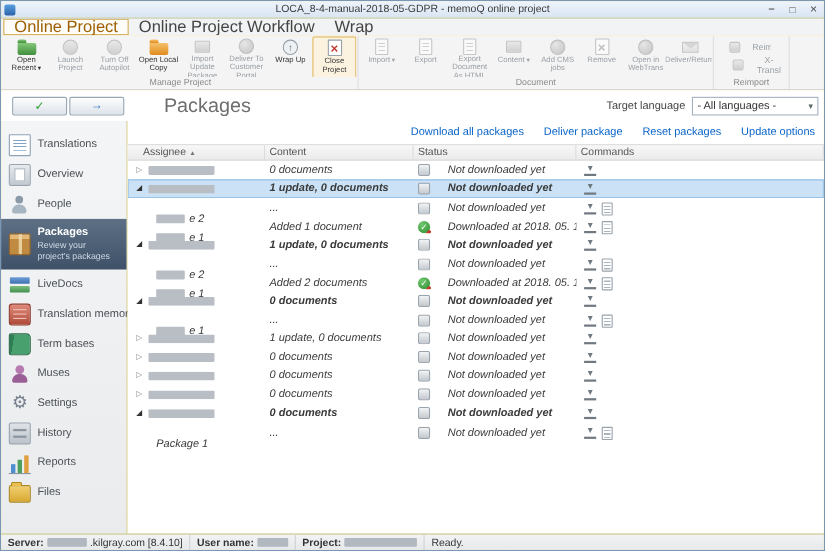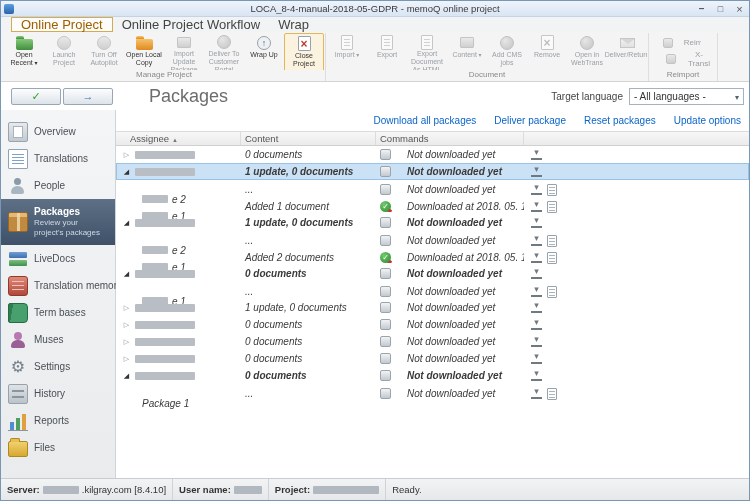--- a/index.html
+++ b/index.html
@@ -11,21 +11,21 @@
   .titlebar { height:16px; background:linear-gradient(#eef4fb,#d9e5f3); display:flex; align-items:center; position:relative; flex:none; border-bottom:1px solid #c5d3e3; }
   .app-icon { width:10px; height:10px; margin-left:3px; background:linear-gradient(#5aa0e0,#2a62a8); border-radius:2px; z-index:1; }
   .title { position:absolute; left:0; right:0; text-align:center; font-size:9.5px; color:#3a3a3a; }
   .winbtns { margin-left:auto; display:flex; z-index:1; }
   .wbtn { width:19px; height:15px; display:flex; align-items:center; justify-content:center; color:#555; }
   .wbtn.min::before { content:"–"; font-size:10px; font-weight:bold; }
   .wbtn.max::before { content:"□"; font-size:9px; }
   .wbtn.cls::before { content:"×"; font-size:11px; }
 
   
-  .tabs { height:15px; background:#f2f3f4; display:flex; align-items:stretch; padding-left:10px; flex:none; font-size:13px; }
+  .tabs { height:15px; background:#f2f3f4; display:flex; align-items:stretch; padding-left:2px; flex:none; font-size:15px; }
   .tab { padding:0 9px; color:#444; display:flex; align-items:center; cursor:default; }
   .tab.active { background:#fdfcf8; border:1px solid #d2ab52; color:#9c6000; }
 
   
   .ribbon { height:50px; background:#f4f4f4; border-bottom:1px solid #d4d4d4; display:flex; flex:none; padding:1px 2px 0; }
   .rgroup { display:flex; flex-direction:column; border-right:1px solid #dedede; padding:0 1px; }
   .rbtns { display:flex; flex:1; align-items:flex-start; overflow:hidden; }
   .rbtn { width:40px; display:flex; flex-direction:column; align-items:center; padding-top:1px; height:40px; cursor:default; }
   .rbtn .icw { height:17px; display:flex; align-items:center; justify-content:center; width:100%; }
   .rbtn .rlbl { font-size:7px; line-height:1.15; text-align:center; color:#333; max-height:24px; overflow:hidden; }
@@ -136,21 +136,21 @@
   .sico.downloaded::before { content:"✓"; position:absolute; inset:0; color:#fff; font-size:8px; line-height:11px; text-align:center; }
   .sico.downloaded::after { content:""; position:absolute; right:-1px; bottom:-1px; width:5px; height:3px; background:#c0392b; transform:rotate(-45deg); border-radius:1px; }
   .cCmd { display:flex; align-items:center; gap:4px; padding-left:6px; }
   .cmd-dl { width:13px; height:12px; position:relative; }
   .cmd-dl::before { content:"▾"; position:absolute; top:-2px; left:0; right:0; text-align:center; color:#707880; font-size:9px; }
   .cmd-dl::after { content:""; position:absolute; bottom:1px; left:1px; right:1px; height:2px; background:#707880; }
   .cmd-log { width:10px; height:12px; background:#fff; border:1px solid #98a2ab; position:relative; border-radius:1px; }
   .cmd-log::after { content:""; position:absolute; left:1px; right:1px; top:2px; height:7px; background:repeating-linear-gradient(#aab4bd 0 1px,transparent 1px 3px); }
 
   
-  .statusbar { height:22px; background:linear-gradient(#f2f3f4,#e6e8ea); border-top:1px solid #c9cdd2; display:flex; align-items:flex-end; font-size:9.5px; color:#333; flex:none; }
+  .statusbar { height:15px; background:linear-gradient(#f2f3f4,#e6e8ea); border-top:1px solid #c9cdd2; display:flex; align-items:flex-end; font-size:9.5px; color:#333; flex:none; }
   .sb-sec { display:flex; align-items:center; gap:3px; padding:0 6px; height:100%; border-right:1px solid #cfd3d8; white-space:nowrap; }
   .sb-sec.last { border-right:none; }
   .sb-label { font-weight:bold; }
   .sb-redact { display:inline-block; height:8px; background:#b2b8bf; border-radius:1px; }
   .sb-redact.w-srv { width:36px; }
   .sb-redact.w-usr { width:28px; }
   .sb-redact.w-prj { width:66px; }
 </style>
 </head>
 <body>
@@ -314,26 +314,26 @@
       <div class="select">
         <span class="val">- All languages -</span>
         <span class="caret"></span>
       </div>
     </div>
   </div>
 
   <div class="bodyrow">
     <div class="sidebar" id="sidebar">
         <div class="snav">
+          <span class="sic si-translations"></span>
+          <span class="slabel">Translations</span>
+        </div>
+        <div class="snav">
           <span class="sic si-overview"></span>
           <span class="slabel">Overview</span>
-        </div>
-        <div class="snav">
-          <span class="sic si-translations"></span>
-          <span class="slabel">Translations</span>
         </div>
         <div class="snav">
           <span class="sic si-people"></span>
           <span class="slabel">People</span>
         </div>
         <div class="snav active">
           <span class="sic si-packages"></span>
           <div class="scol">
             <span class="slabel">Packages</span>
             <span class="sdesc">Review your project's packages</span>
@@ -378,20 +378,21 @@
           <a class="plink">Deliver package</a>
           <a class="plink">Reset packages</a>
           <a class="plink">Update options</a>
         </div>
       <div class="thead" id="thead">
           <div class="th">
             <span>Assignee</span>
             <span class="sortar"></span>
           </div>
           <div class="th">Content</div>
+          <div class="th">Status</div>
           <div class="th">Commands</div>
         </div>
       <div class="rows" id="rows">
           <div class="row">
             <div class="cA">
               <span class="tree collapsed"></span>
               <span class="redact w-a"></span>
             </div>
             <div class="cC">0 documents</div>
             <div class="cS">

